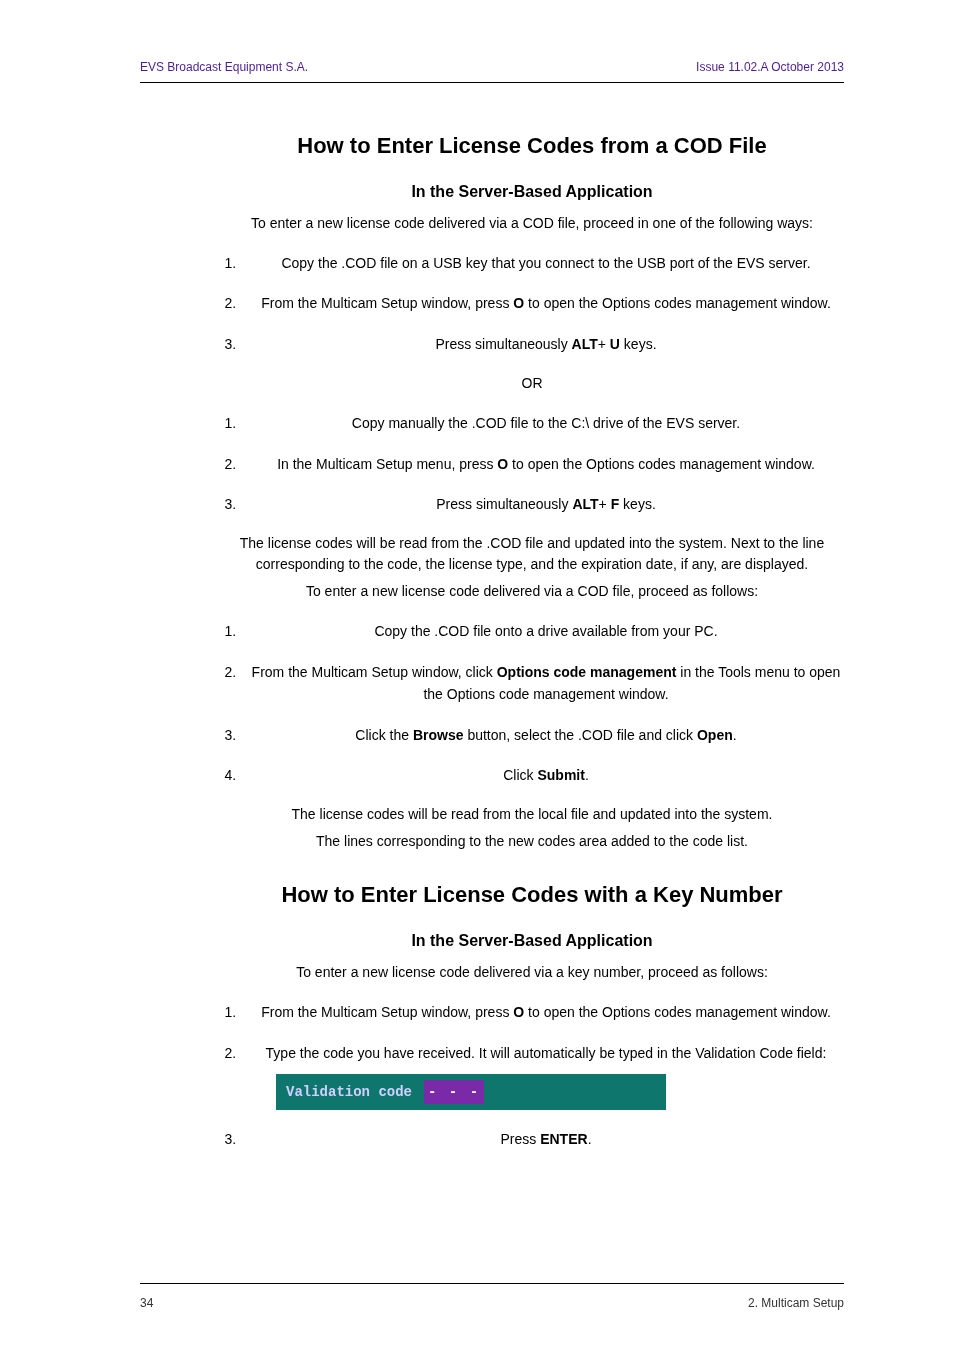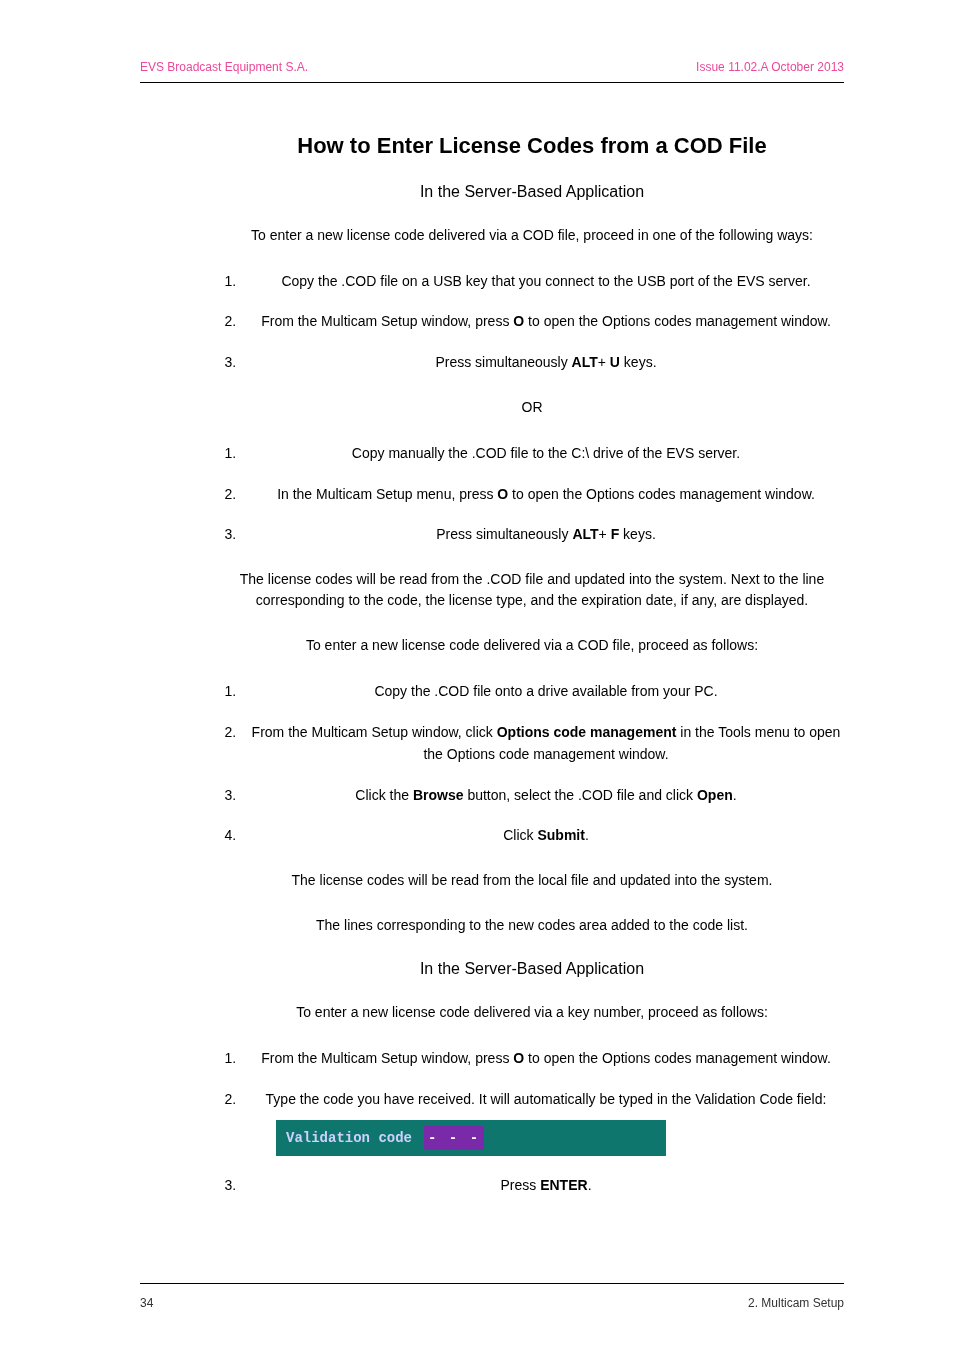--- a/index.html
+++ b/index.html
@@ -13,43 +13,43 @@
   .page {
     padding: 60px 110px 40px 140px;
     box-sizing: border-box;
     min-height: 1350px;
     position: relative;
   }
   .header-row {
     display: flex;
     justify-content: space-between;
     font-size: 12px;
-    color: #ec4899;
+    color: #4c1d95;
     padding-bottom: 8px;
     border-bottom: 1px solid #000;
     margin-bottom: 50px;
   }
   .content {
     margin-left: 80px;
     text-align: center;
   }
   .h2 {
     font-size: 22px;
     font-weight: bold;
     margin: 30px 0 24px 0;
   }
   .h3 {
     font-size: 16px;
-    font-weight: normal;
+    font-weight: bold;
     margin: 22px 0 12px 0;
   }
   .para {
     font-size: 14px;
     line-height: 1.5;
-    margin: 24px 0;
+    margin: 6px 0;
   }
   ol.steps {
     list-style: decimal;
     padding-left: 0;
     margin: 8px 0 8px 20px;
     font-size: 14px;
     line-height: 1.6;
   }
   ol.steps li {
     margin: 18px 0;
@@ -145,20 +145,21 @@
         <span>Click the </span><span class="bold">Browse</span><span> button, select the .COD file and click </span><span class="bold">Open</span><span>.</span>
       </li>
       <li>
         <span>Click </span><span class="bold">Submit</span><span>.</span>
       </li>
     </ol>
 
     <div class="para">The license codes will be read from the local file and updated into the system.</div>
     <div class="para">The lines corresponding to the new codes area added to the code list.</div>
 
+    <div class="h2">How to Enter License Codes with a Key Number</div>
 
     <div class="h3">In the Server-Based Application</div>
     <div class="para">To enter a new license code delivered via a key number, proceed as follows:</div>
 
     <ol class="steps">
       <li>
         <span>From the Multicam Setup window, press </span><span class="bold">O</span><span> to open the Options codes management window.</span>
       </li>
       <li>
         <span>Type the code you have received. It will automatically be typed in the Validation Code field:</span>

